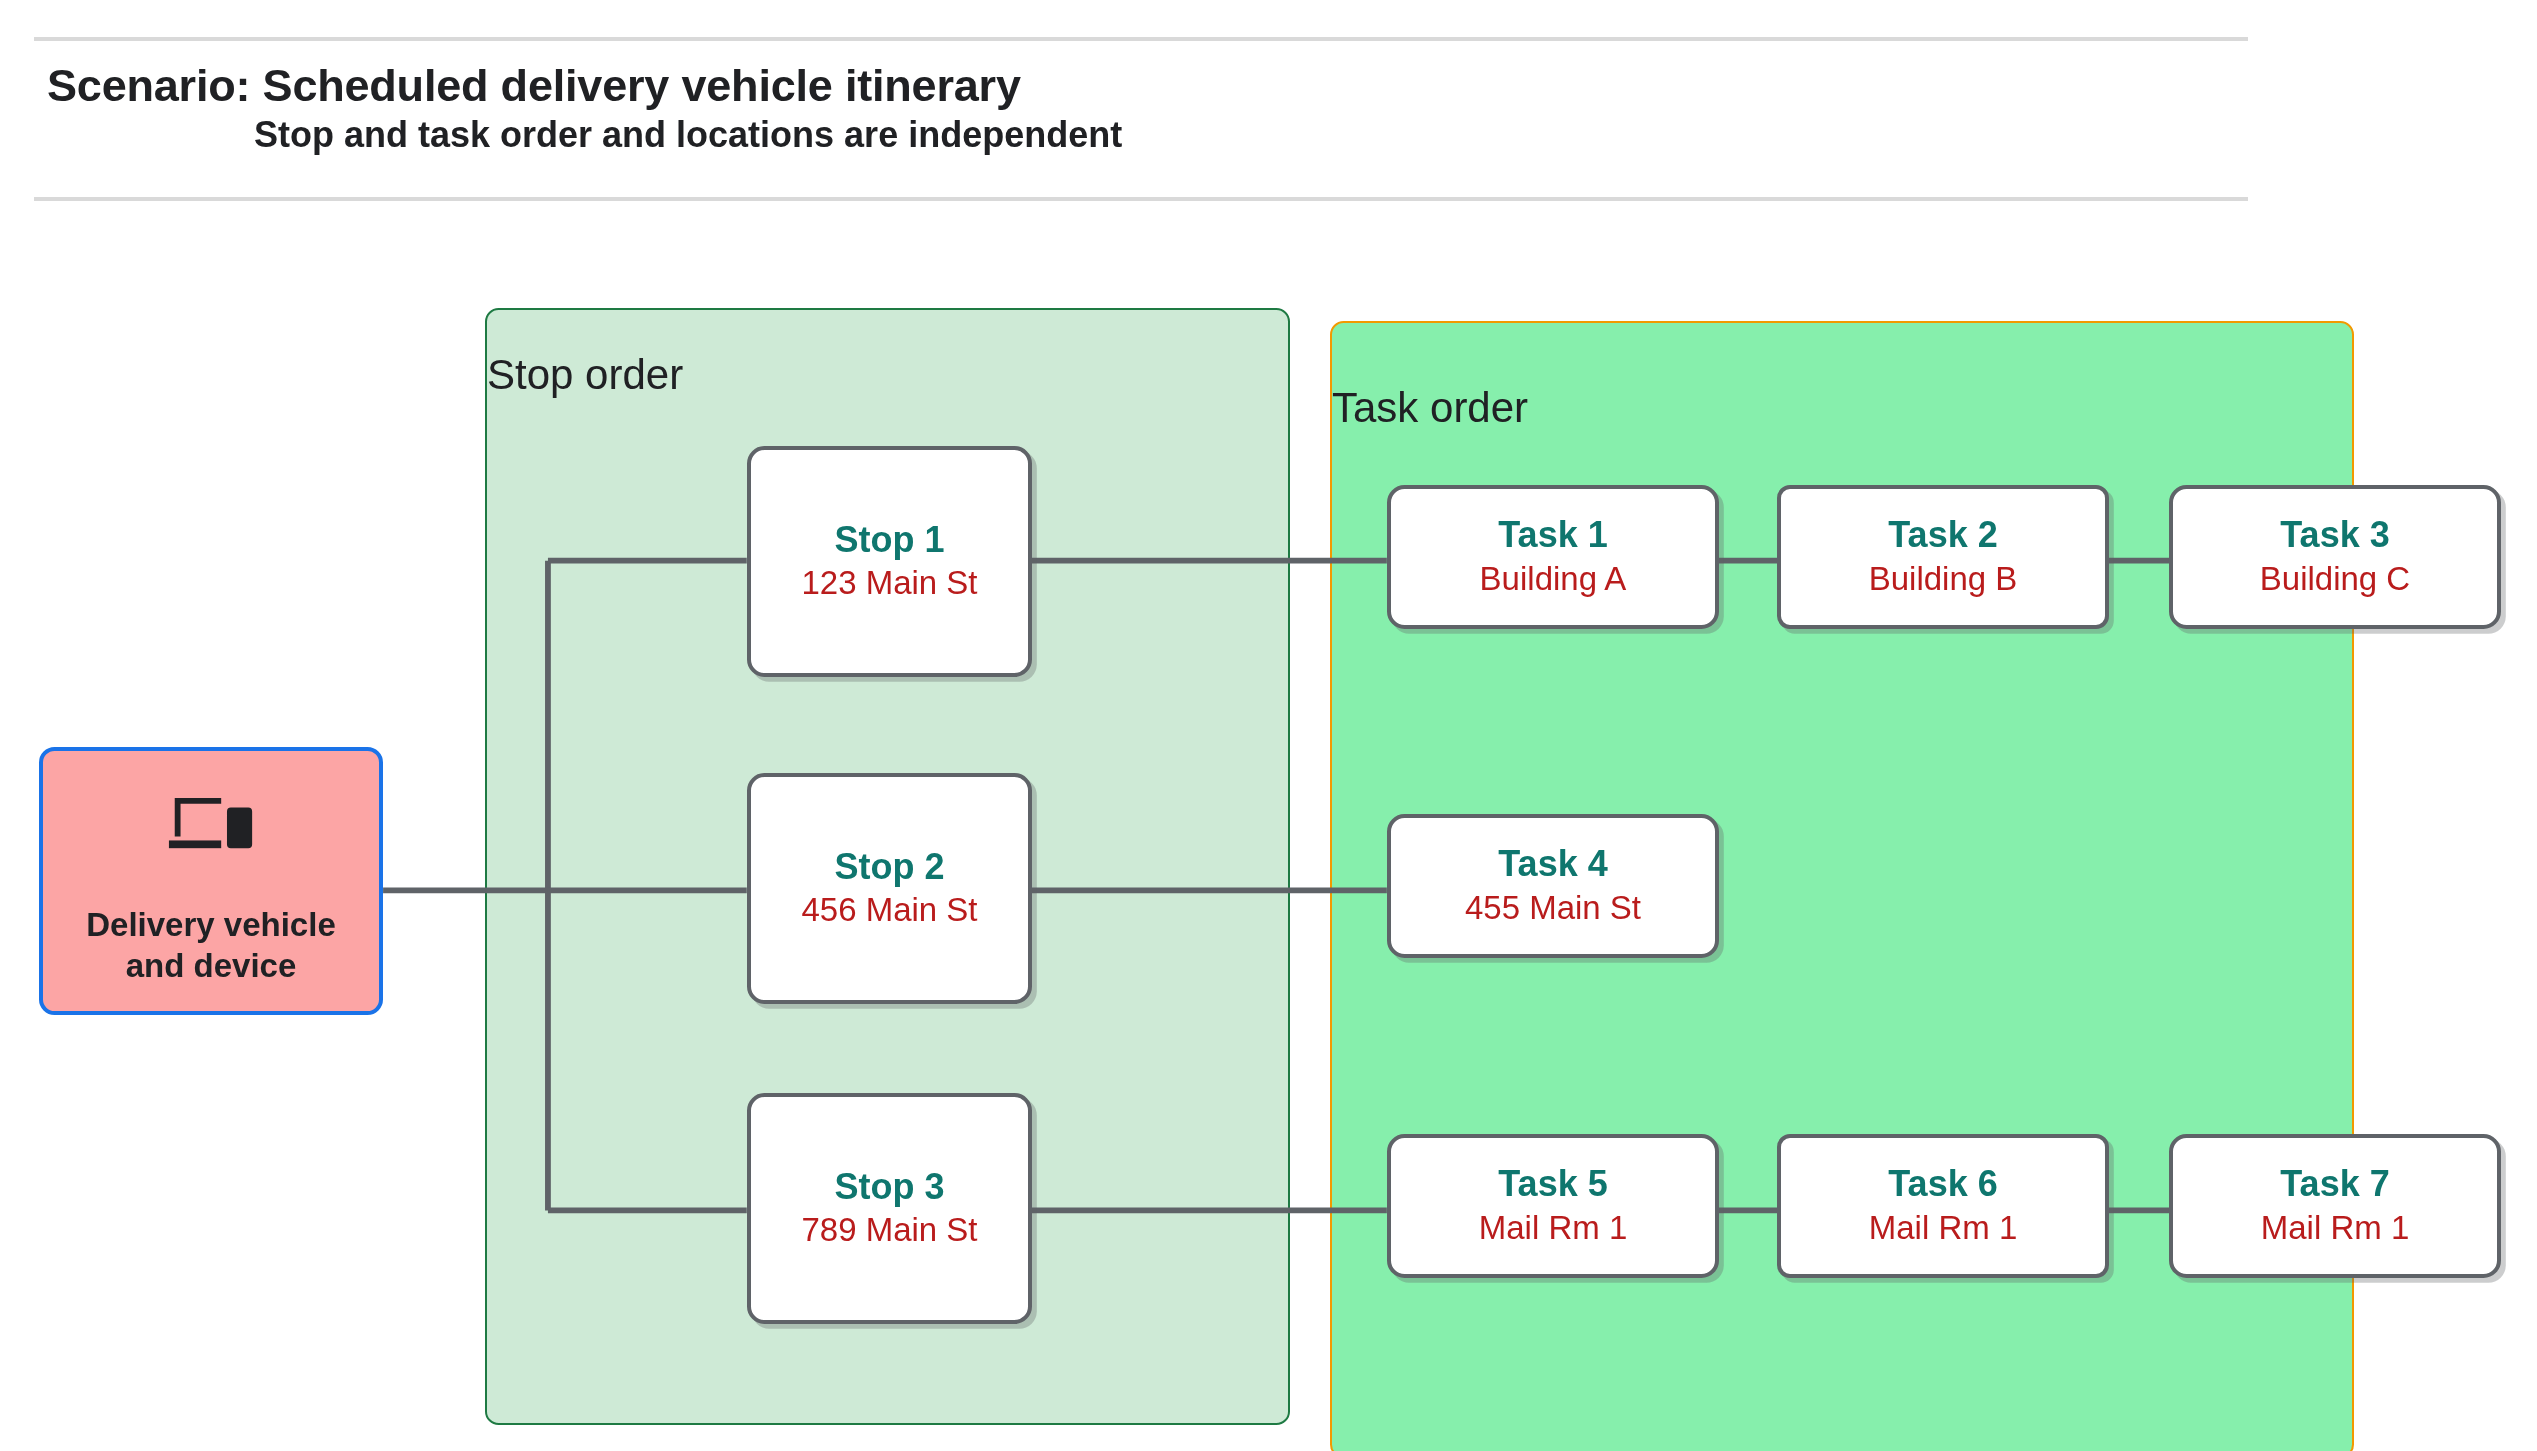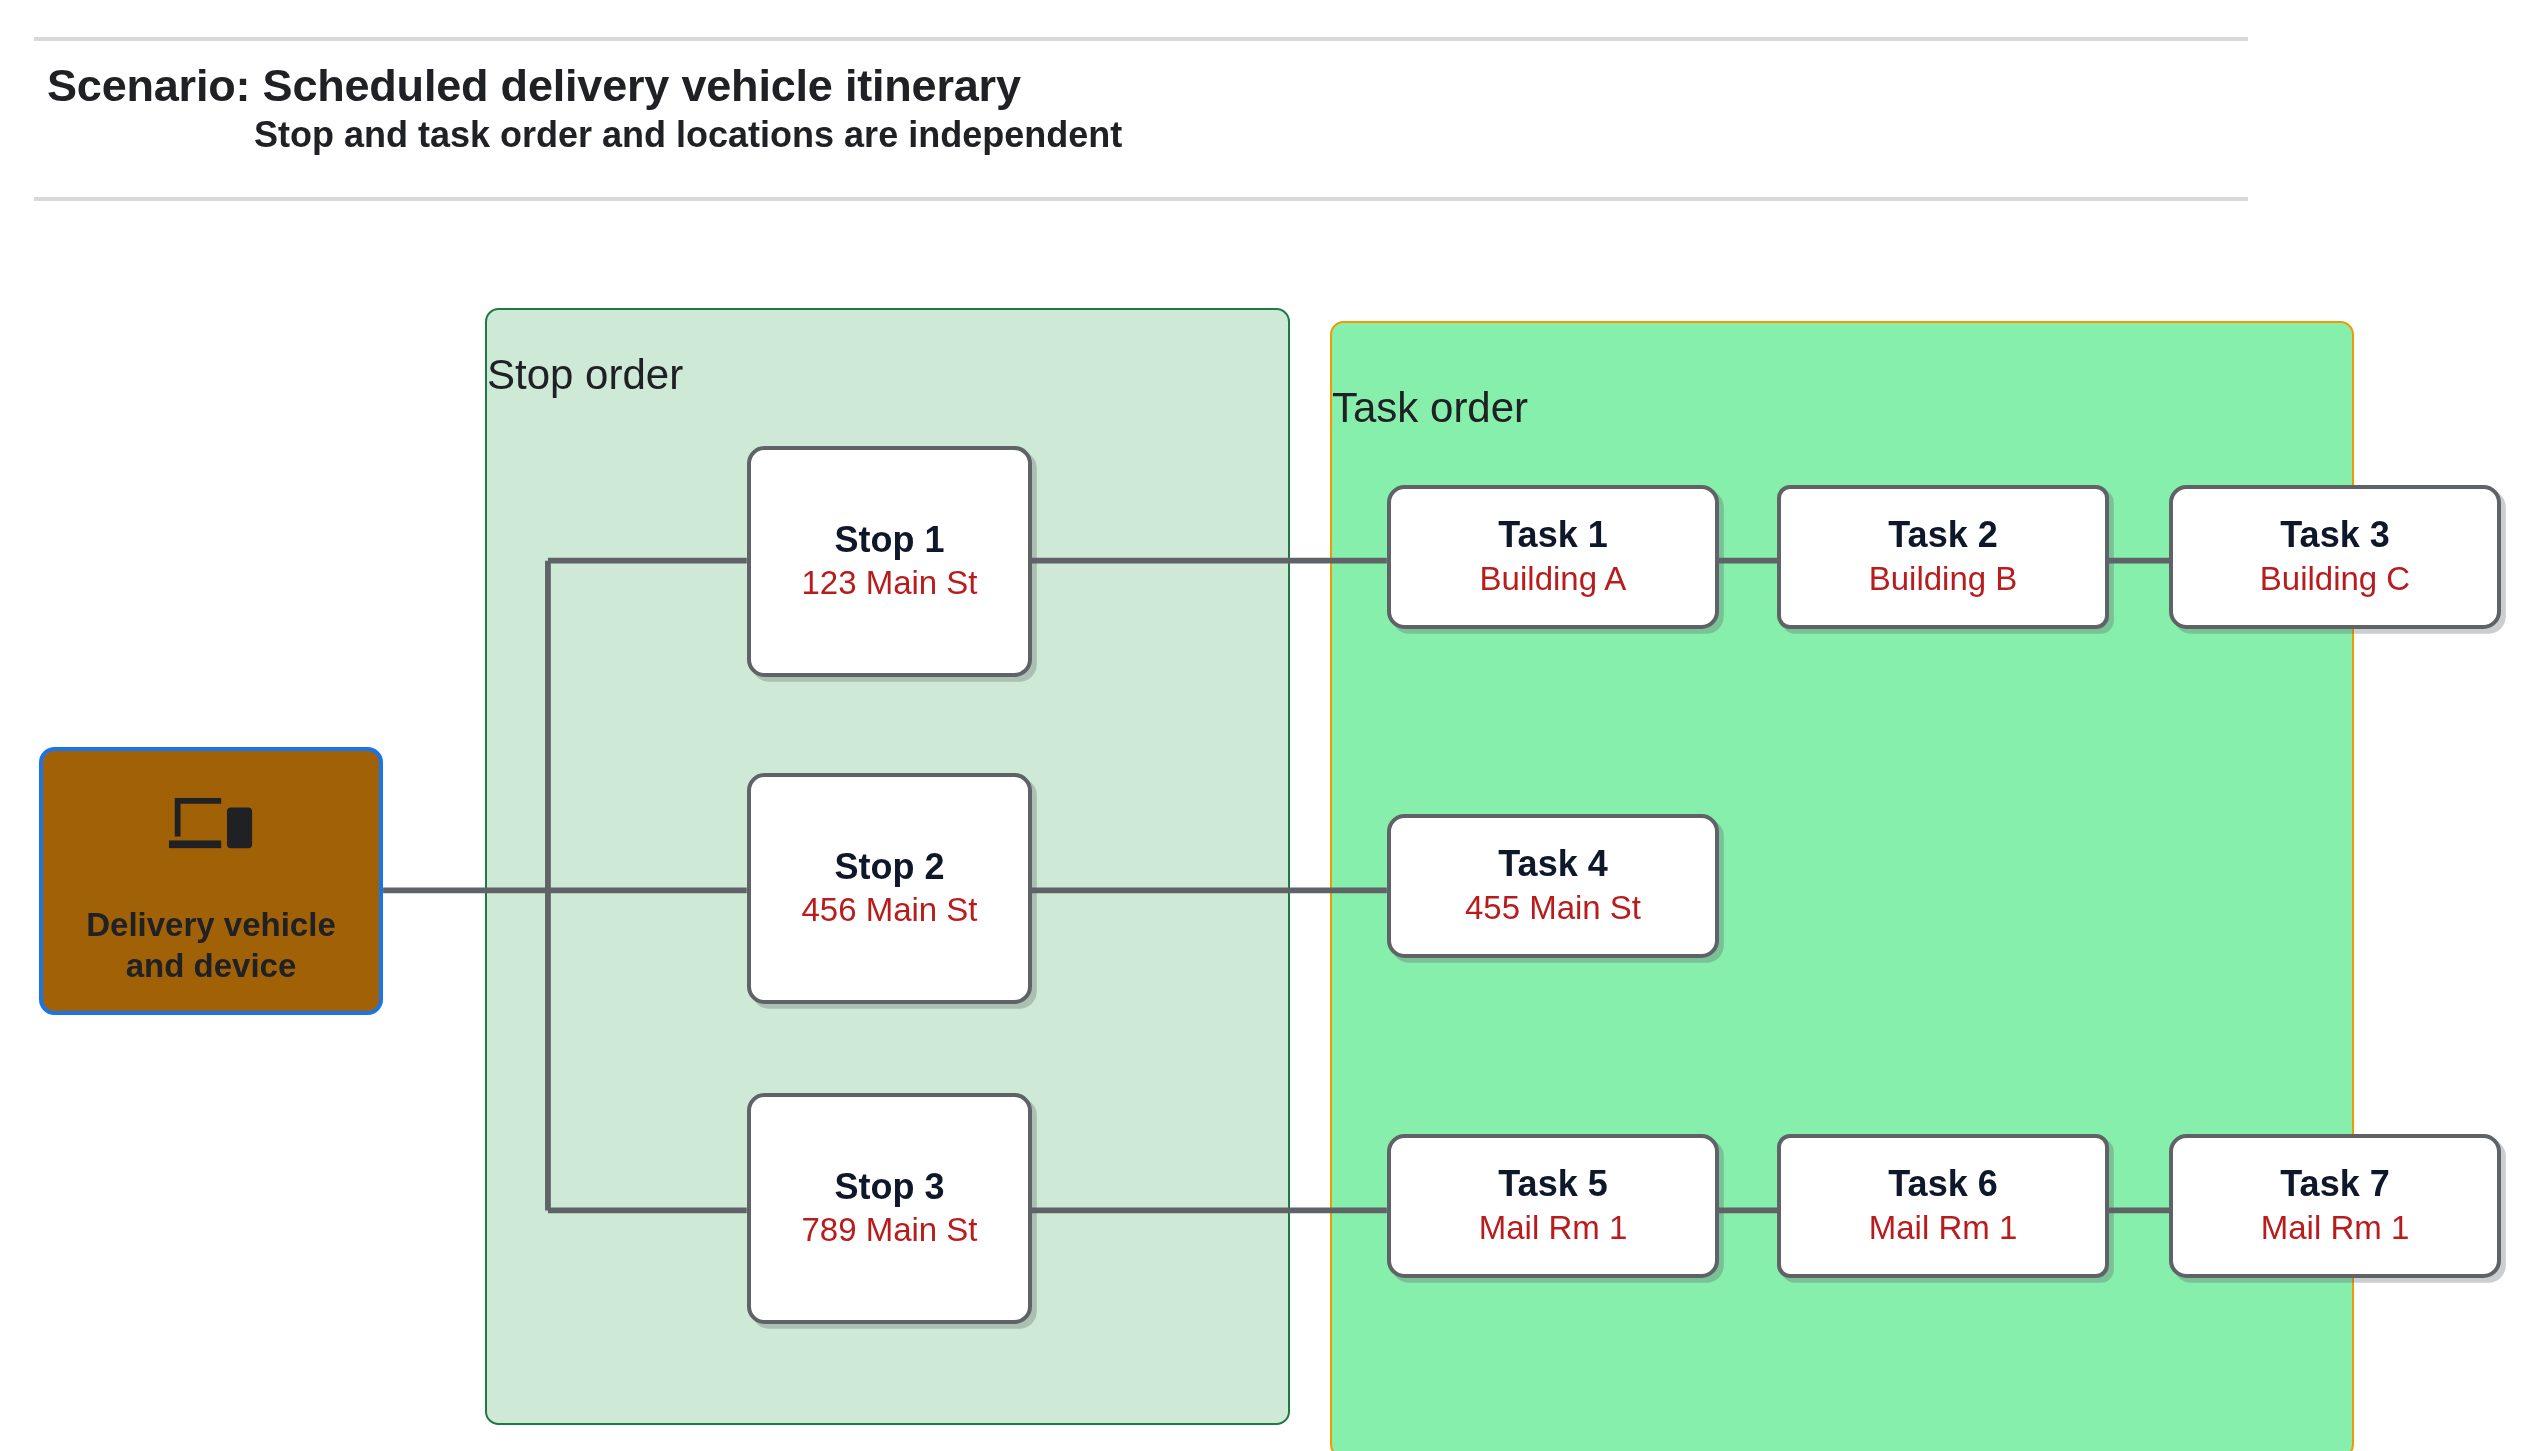--- a/index.html
+++ b/index.html
@@ -82,21 +82,21 @@
     left: 0; top: 0;
     width: 2538px; height: 1452px;
     pointer-events: none;
   }
 
   
   #vehicle-box {
     position: absolute;
     left: 39px; top: 747px;
     width: 344px; height: 268px;
-    background: #a16207;
+    background: #fca5a5;
     border: 4.8px solid #1a73e8;
     border-radius: 15.5px;
     box-sizing: border-box;
     display: flex;
     flex-direction: column;
     align-items: center;
     justify-content: flex-start;
     padding-top: 43px;
   }
   #vehicle-box .devices-icon {
@@ -122,21 +122,21 @@
     display: flex;
     flex-direction: column;
     align-items: center;
     justify-content: center;
     box-shadow: 4.8px 4.8px 0 rgba(95,99,104,0.32);
   }
   .card .card-title {
     font-size: 36px;
     font-weight: bold;
     line-height: 1.08;
-    color: #0f172a;
+    color: #0f766e;
   }
   .card .card-sub {
     font-size: 33px;
     font-weight: normal;
     line-height: 1.12;
     margin-top: 5.8px;
     color: #b91c1c;
   }
 
   .stop-card {

